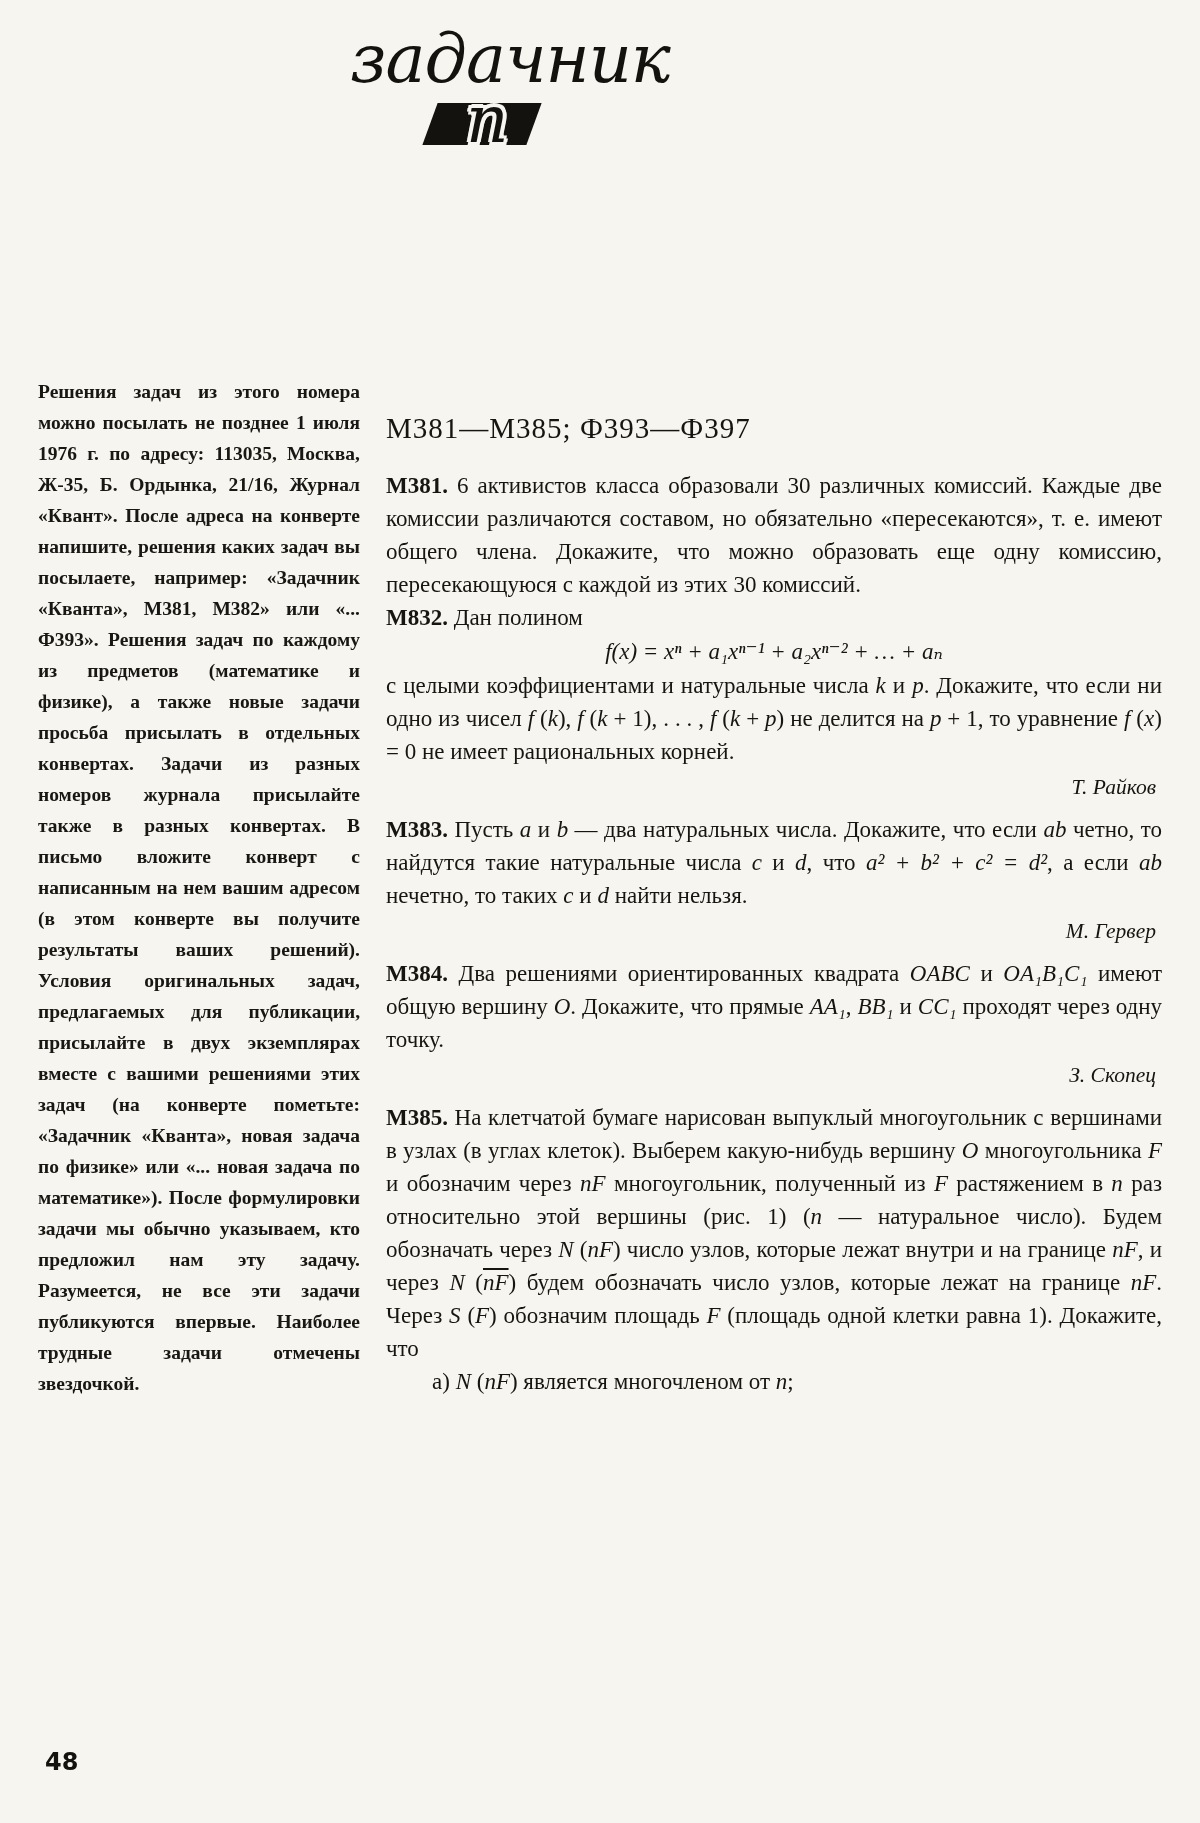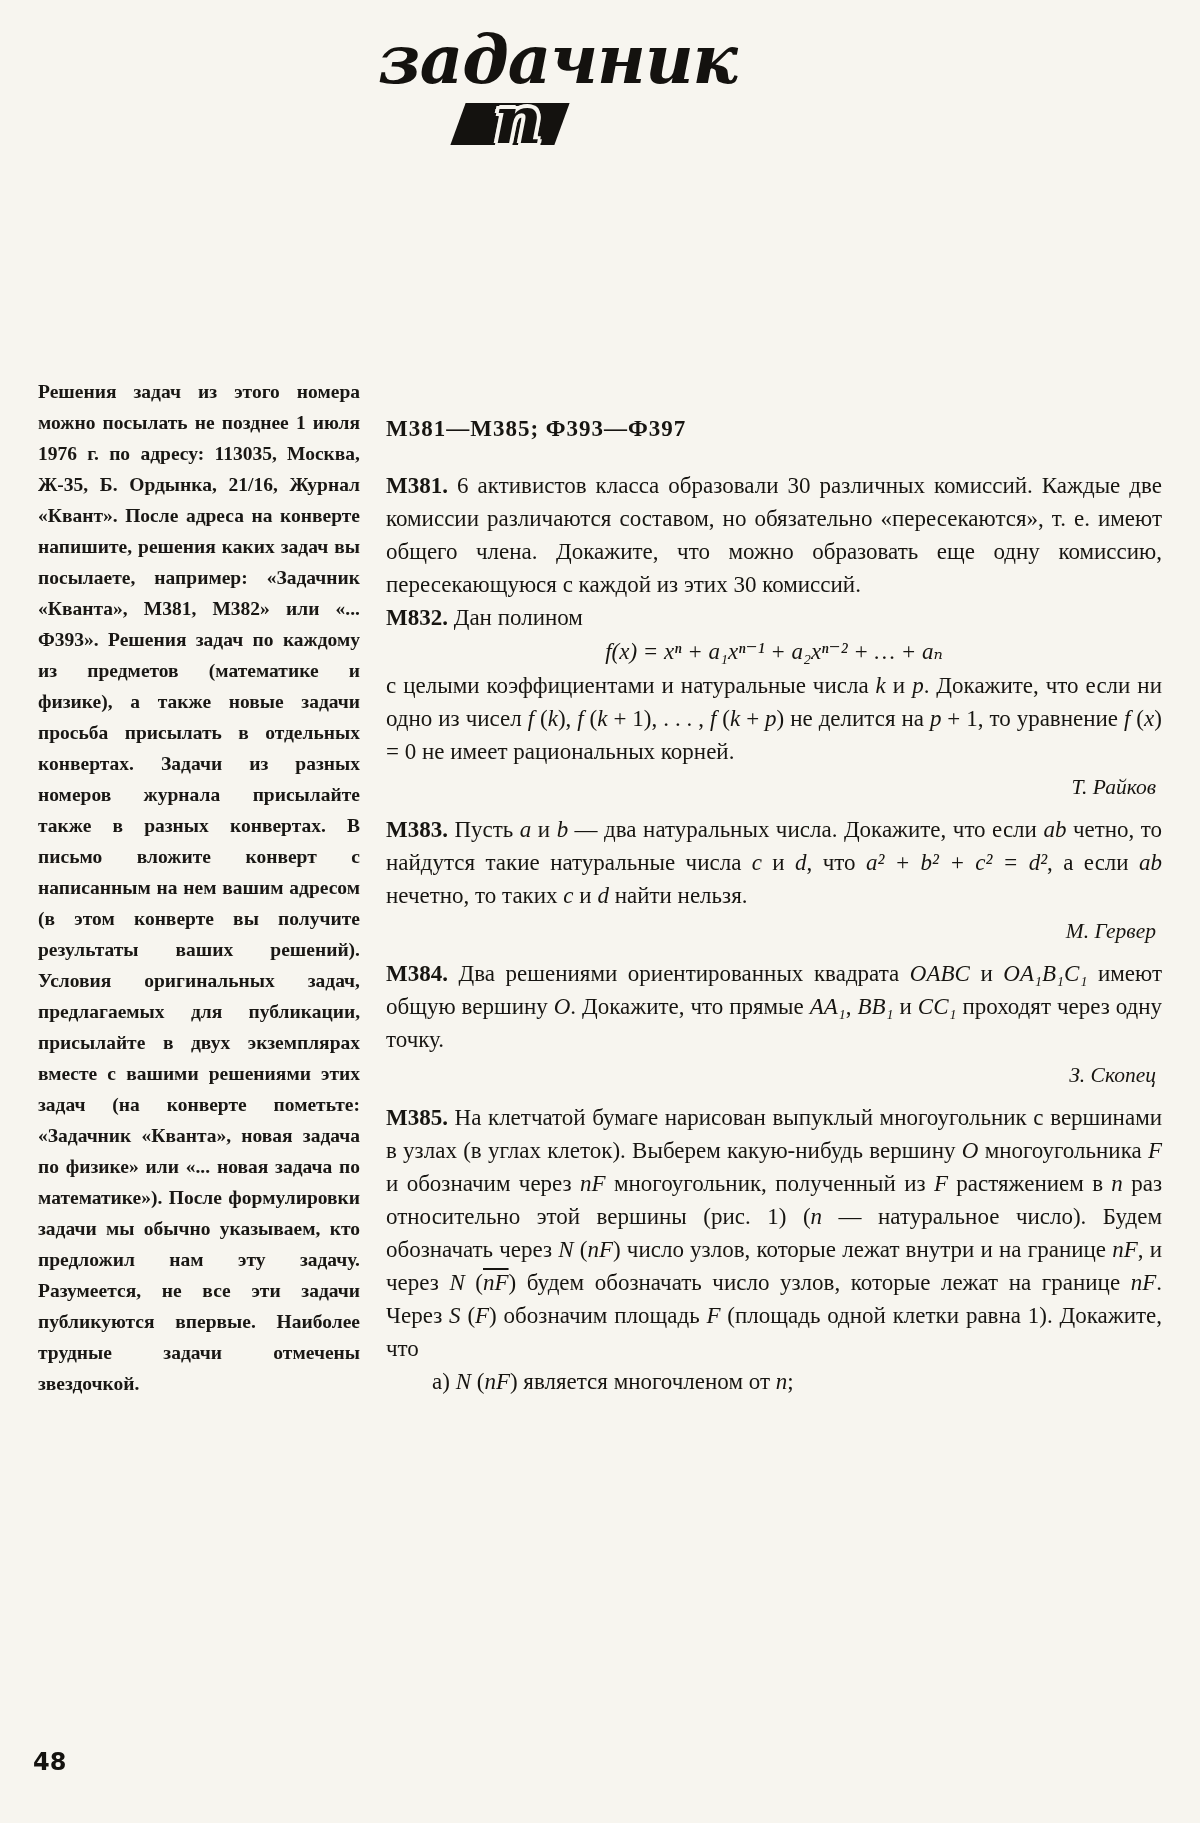--- a/index.html
+++ b/index.html
@@ -3,23 +3,23 @@
 <meta charset="utf-8">
 <style>
   html,body{margin:0;padding:0;}
   body{
     width:1200px;height:1823px;position:relative;overflow:hidden;
     background:#f7f5ef;color:#1b1916;
     font-family:"Liberation Serif","DejaVu Serif",serif;
   }
   
   .logo{
-    position:absolute;left:378px;top:26px;
+    position:absolute;left:350px;top:26px;
     font-family:"DejaVu Serif","Liberation Serif",serif;
-    font-weight:bold;font-style:italic;color:#14120f;
+    font-weight:normal;font-style:italic;color:#14120f;
   }
   .logo-line1{font-size:67px;line-height:1;letter-spacing:-1px;}
   .logo-line2-wrap{position:relative;margin-top:20px;width:300px;}
   .logo-bar{
     position:absolute;top:-4px;left:76px;width:86px;height:13px;
     background:#14120f;transform:skewX(-18deg);
   }
   .logo-line2{font-size:67px;line-height:1;letter-spacing:-1px;}
   .logo-emblem{position:relative;margin-top:4px;margin-left:76px;width:170px;height:56px;}
   .emblem-box{
@@ -37,37 +37,37 @@
     position:absolute;left:38px;top:376px;width:322px;
     font-size:19.5px;line-height:31px;font-weight:bold;
     text-align:justify;color:#191714;
   }
   
   .problems{
     position:absolute;left:386px;top:412px;width:776px;
     font-size:23px;line-height:33px;color:#171511;
   }
   .problems-header{
-    font-weight:bold;font-size:23px;letter-spacing:1px;
+    font-weight:normal;font-size:29px;letter-spacing:1px;
     margin:0 0 24px 0;
   }
   .problem{margin:0;}
   .problem p{margin:0;text-align:justify;}
   .pnum{font-weight:bold;}
   .formula{text-align:center !important;margin:1px 0 !important;}
   .author{
     text-align:right !important;font-style:italic;font-size:21.5px;
     margin:3px 6px 9px 0 !important;
   }
   .item{text-indent:46px;}
   .i{font-style:italic;}
   .ov{text-decoration:overline;}
   
   .page-number{
-    position:absolute;left:33px;top:1748px;
+    position:absolute;left:45px;top:1748px;
     font-family:"DejaVu Sans","Liberation Sans",sans-serif;
     font-weight:bold;font-size:24px;color:#14120f;
   }
 </style>
 </head>
 <body>
 
 <div class="logo">
   <div class="logo-line1">задачник</div>
   <div class="logo-emblem">

